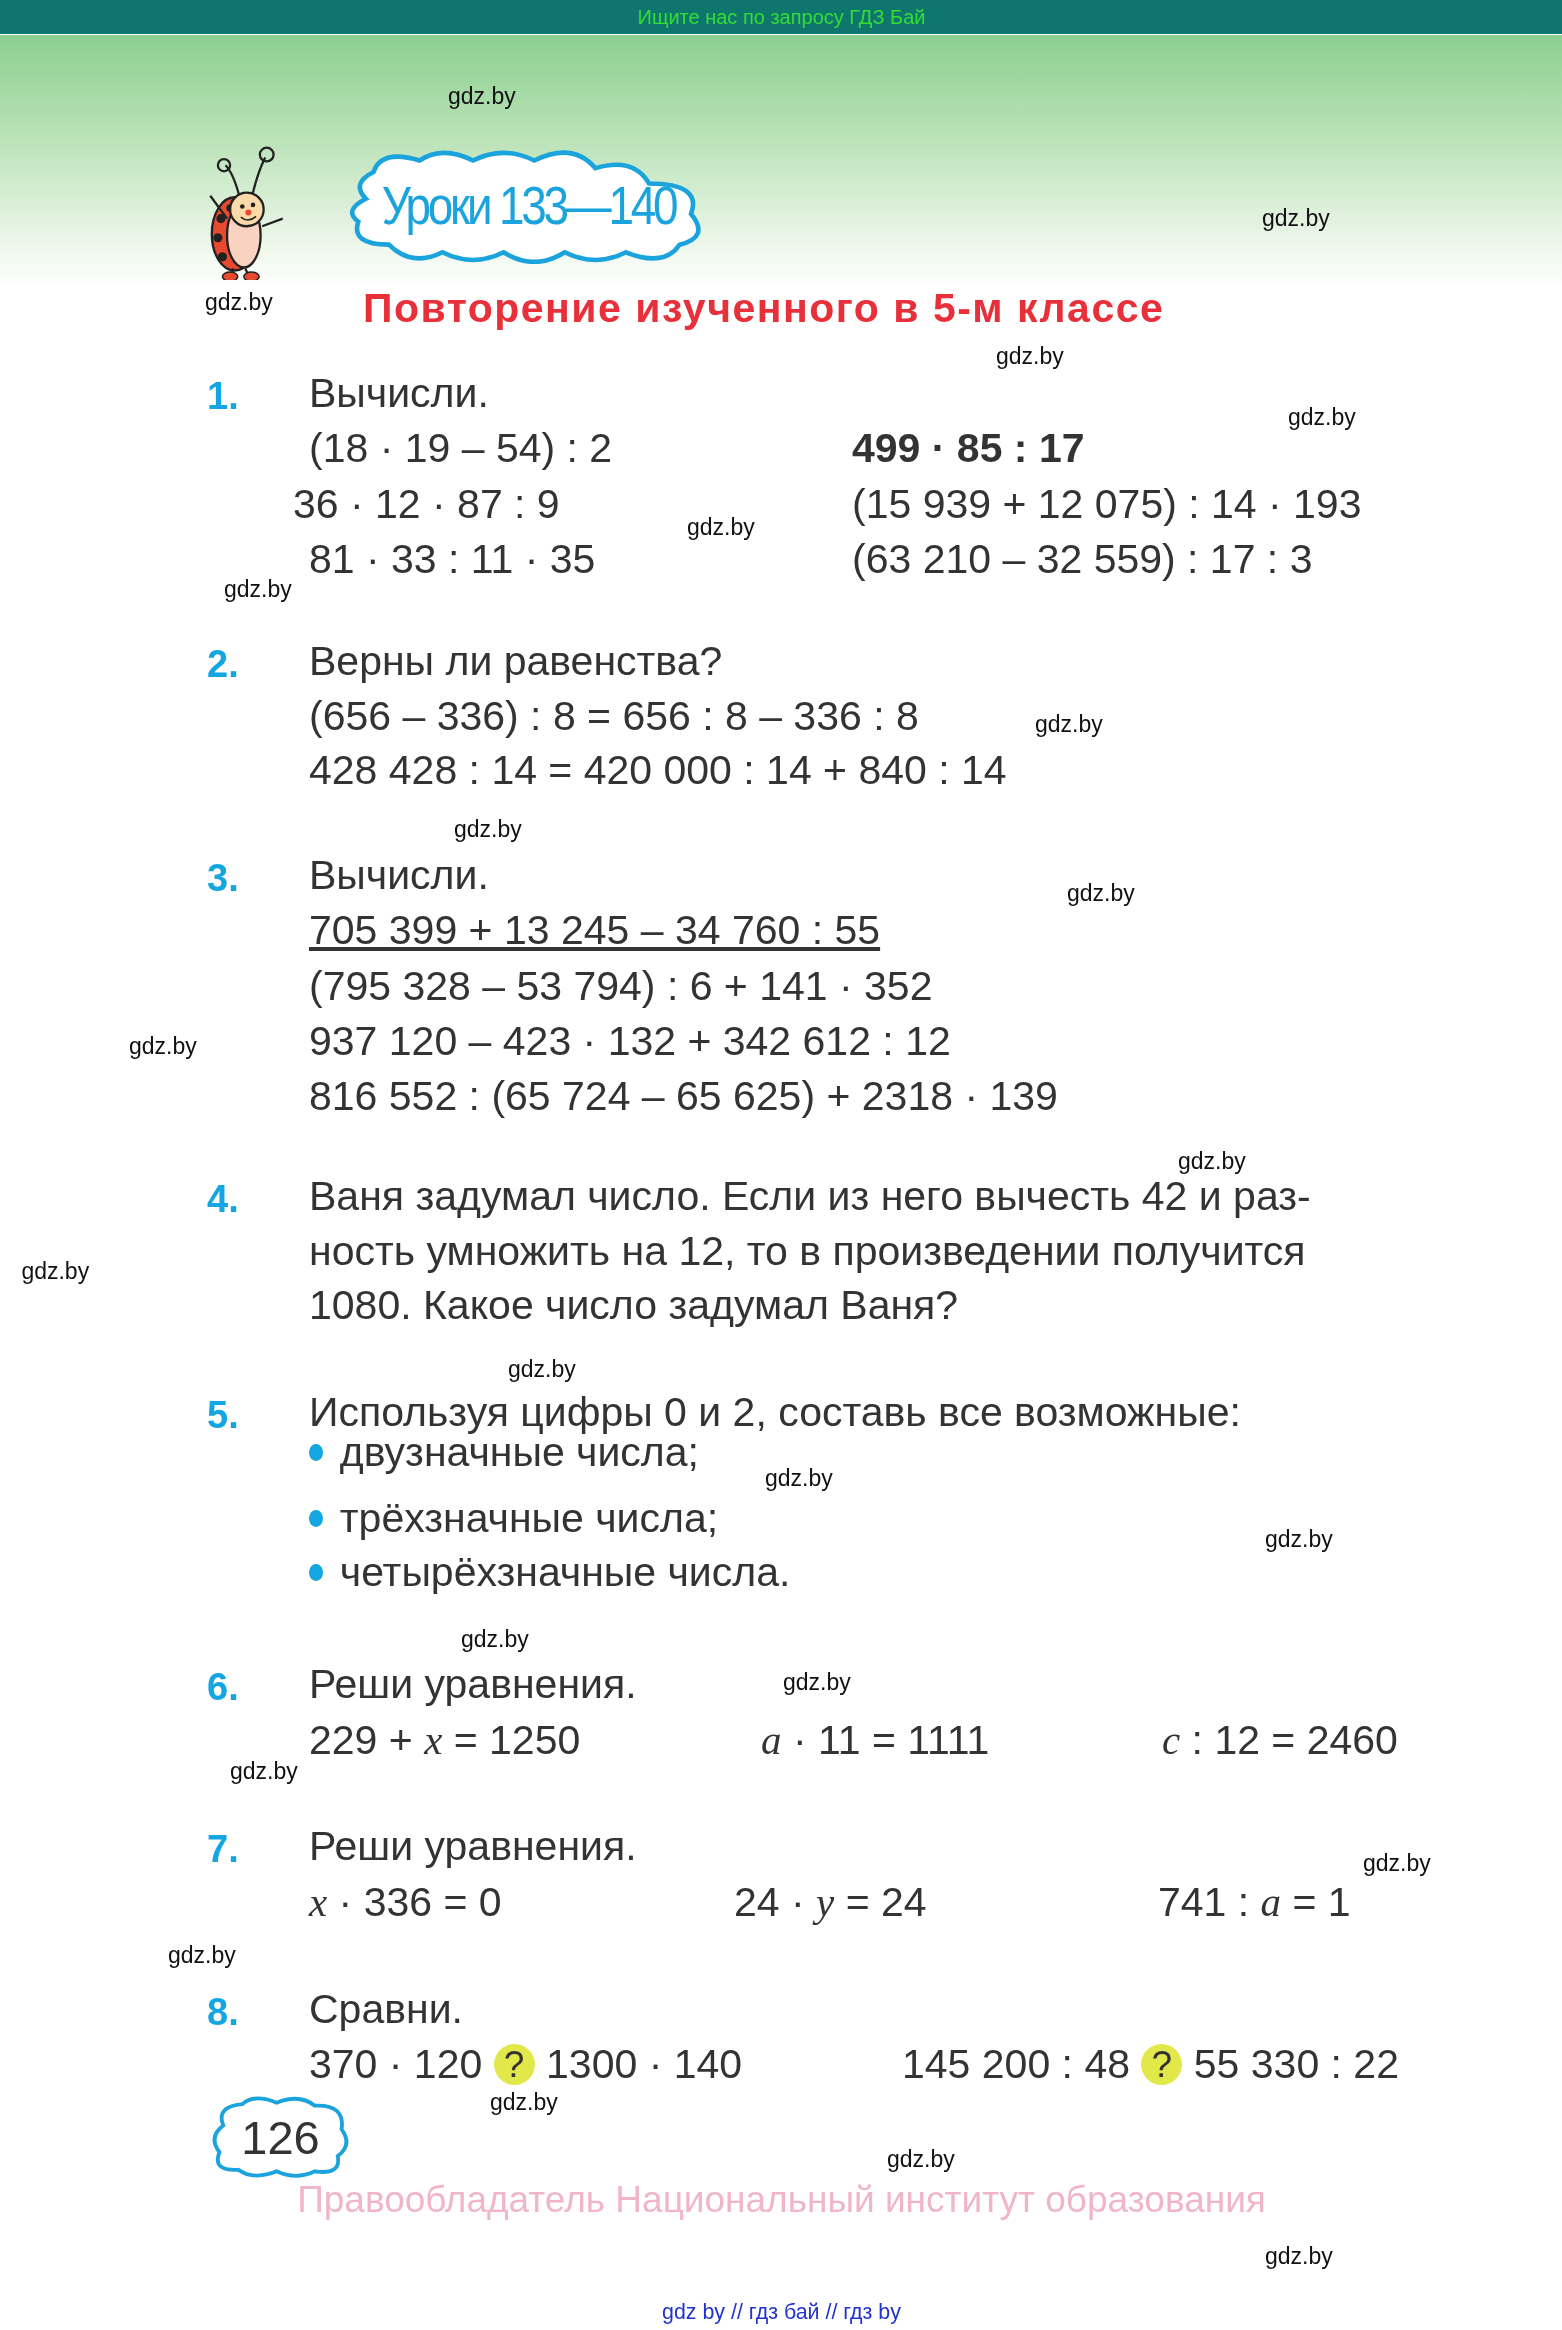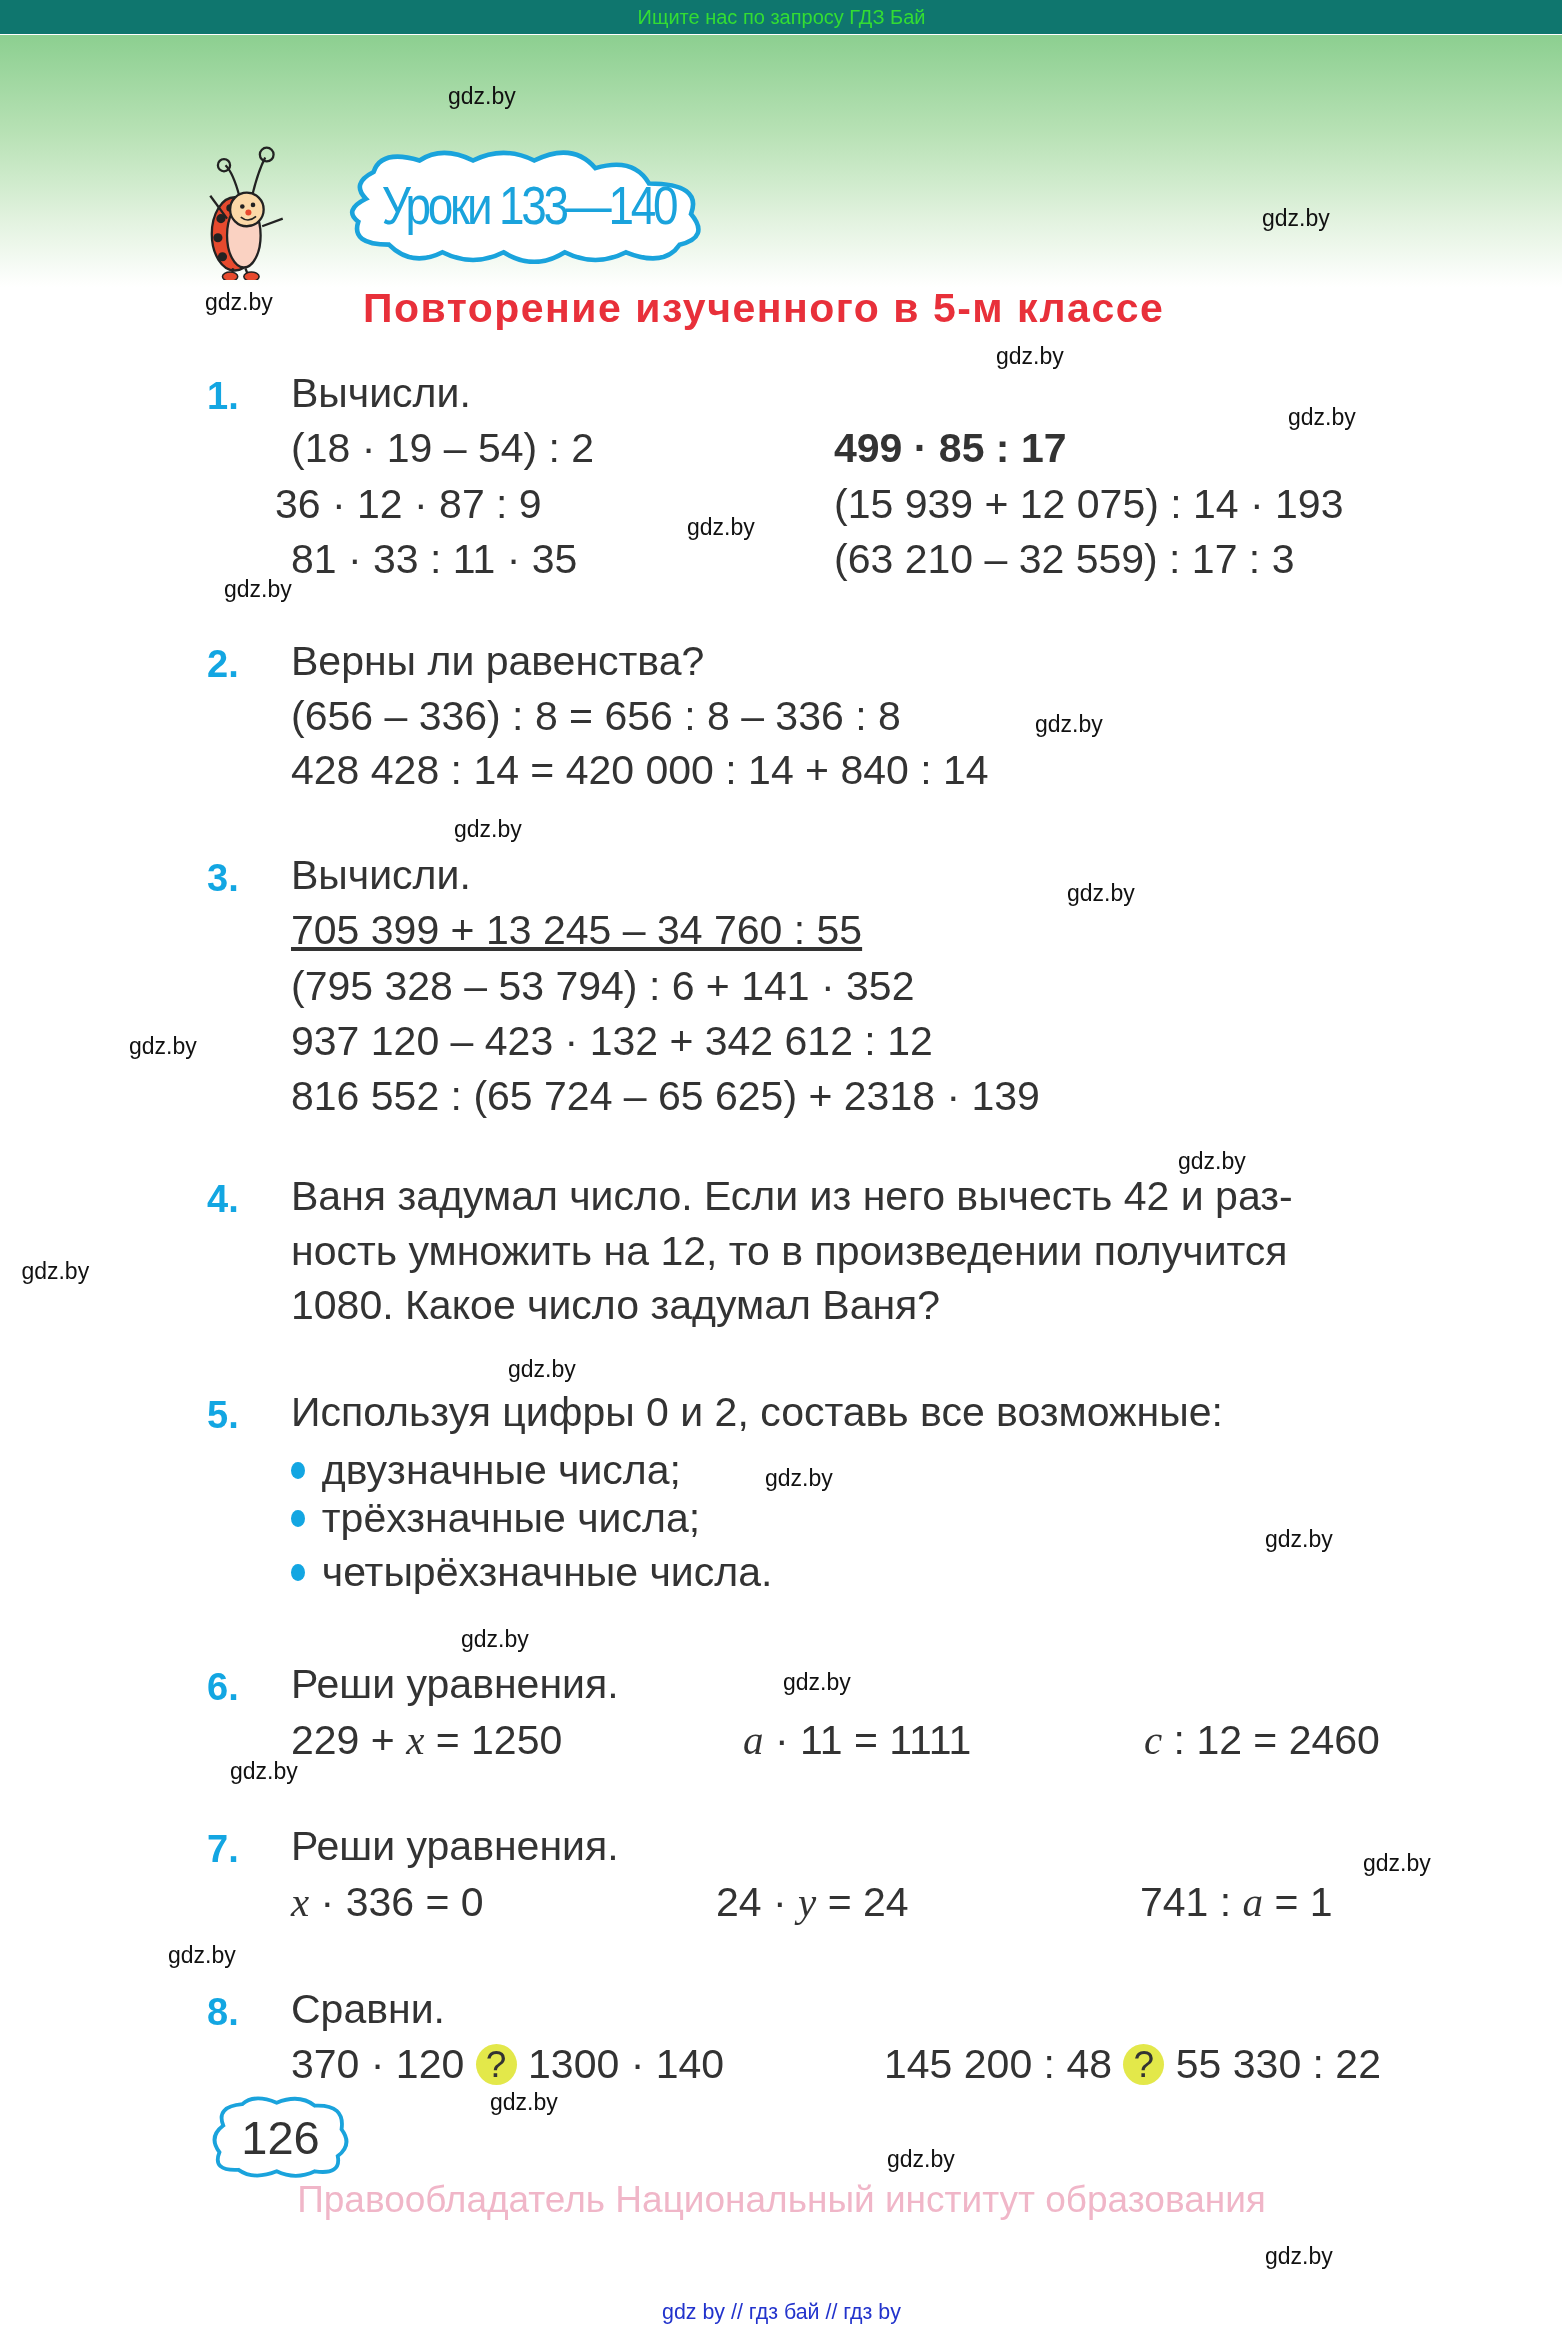--- a/index.html
+++ b/index.html
@@ -36,21 +36,21 @@
     position: absolute; left: 363px; top: 285px;
     font-size: 41px; font-weight: bold; color: #e8303a; letter-spacing: 1.5px;
     white-space: nowrap;
   }
   .task { position: absolute; left: 207px; }
   .num {
     position: absolute; left: 0; top: 0;
     font-size: 38px; font-weight: bold; color: #13a6e2;
   }
   .line {
-    position: absolute; font-size: 41px; color: #333333; white-space: nowrap;
+    position: absolute; font-size: 41px; color: #333333; white-space: nowrap; margin-left: 18px;
   }
   .var { font-family: "Liberation Serif", serif; font-style: italic; }
   .bullet-dot {
     display: inline-block; width: 13.8px; height: 17px; border-radius: 50%;
     background: #13a6e2; margin-right: 17px; vertical-align: middle; position: relative; top: -3.1px;
   }
   .qmark {
     display: inline-block; width: 41px; height: 41px; border-radius: 50%;
     background: #e3e84a; text-align: center; line-height: 41px;
     font-size: 37px; color: #333; vertical-align: middle; position: relative; top: -3.1px;
@@ -141,21 +141,21 @@
 <div class="task" style="top:1178px;">
   <div class="num">4.</div>
   <div class="line" style="left:84px; top:-4.6px;">Ваня задумал число. Если из него вычесть 42 и раз-</div>
   <div class="line" style="left:84px; top:50px;">ность умножить на 12, то в произведении получится</div>
   <div class="line" style="left:84px; top:104px;">1080. Какое число задумал Ваня?</div>
 </div>
 
 <div class="task" style="top:1394px;">
   <div class="num">5.</div>
   <div class="line" style="left:84px; top:-4.6px;">Используя цифры 0 и 2, составь все возможные:</div>
-  <div class="line" style="left:84px; top:53px;"><span class="bullet-dot"></span><span>двузначные числа;</span></div>
+  <div class="line" style="left:84px; top:35px;"><span class="bullet-dot"></span><span>двузначные числа;</span></div>
   <div class="line" style="left:84px; top:101px;"><span class="bullet-dot"></span><span>трёхзначные числа;</span></div>
   <div class="line" style="left:84px; top:155px;"><span class="bullet-dot"></span><span>четырёхзначные числа.</span></div>
 </div>
 
 <div class="task" style="top:1666px;">
   <div class="num">6.</div>
   <div class="line" style="left:84px; top:-4.6px;">Реши уравнения.</div>
   <div class="line" style="left:84px; top:50px;"><span>229 + </span><span class="var">x</span><span> = 1250</span></div>
   <div class="line" style="left:536px; top:50px;"><span></span><span class="var">a</span><span> · 11 = 1111</span></div>
   <div class="line" style="left:937px; top:50px;"><span></span><span class="var">c</span><span> : 12 = 2460</span></div>

